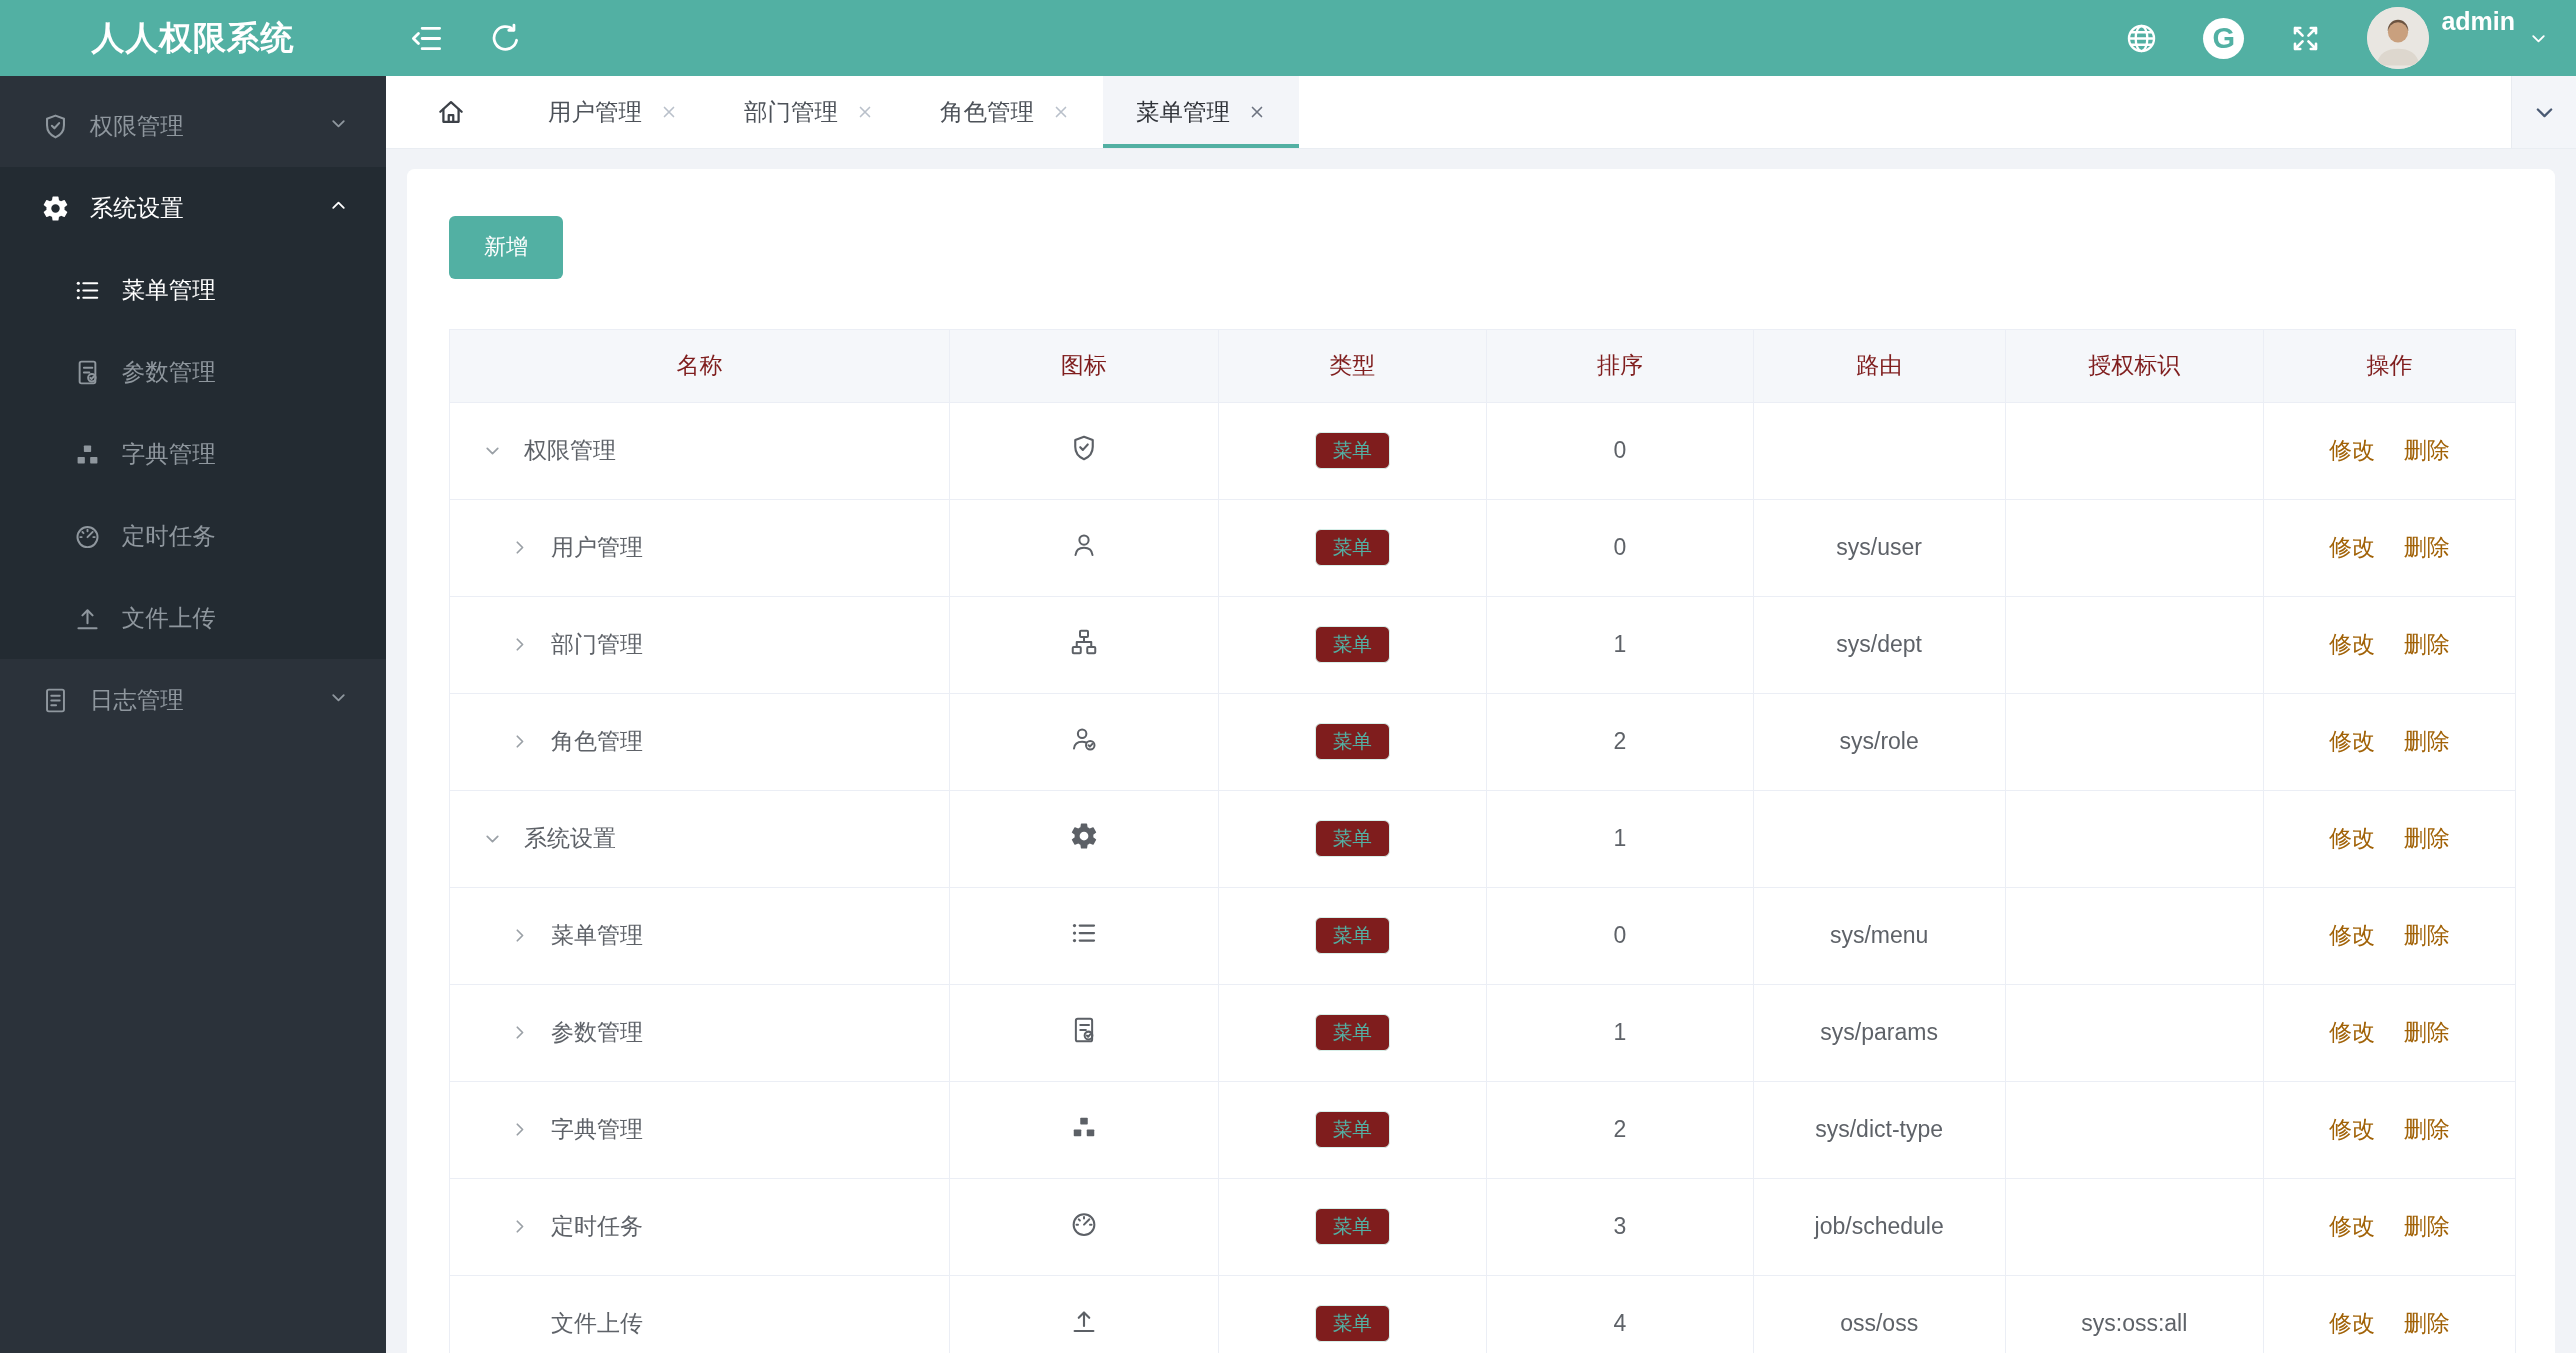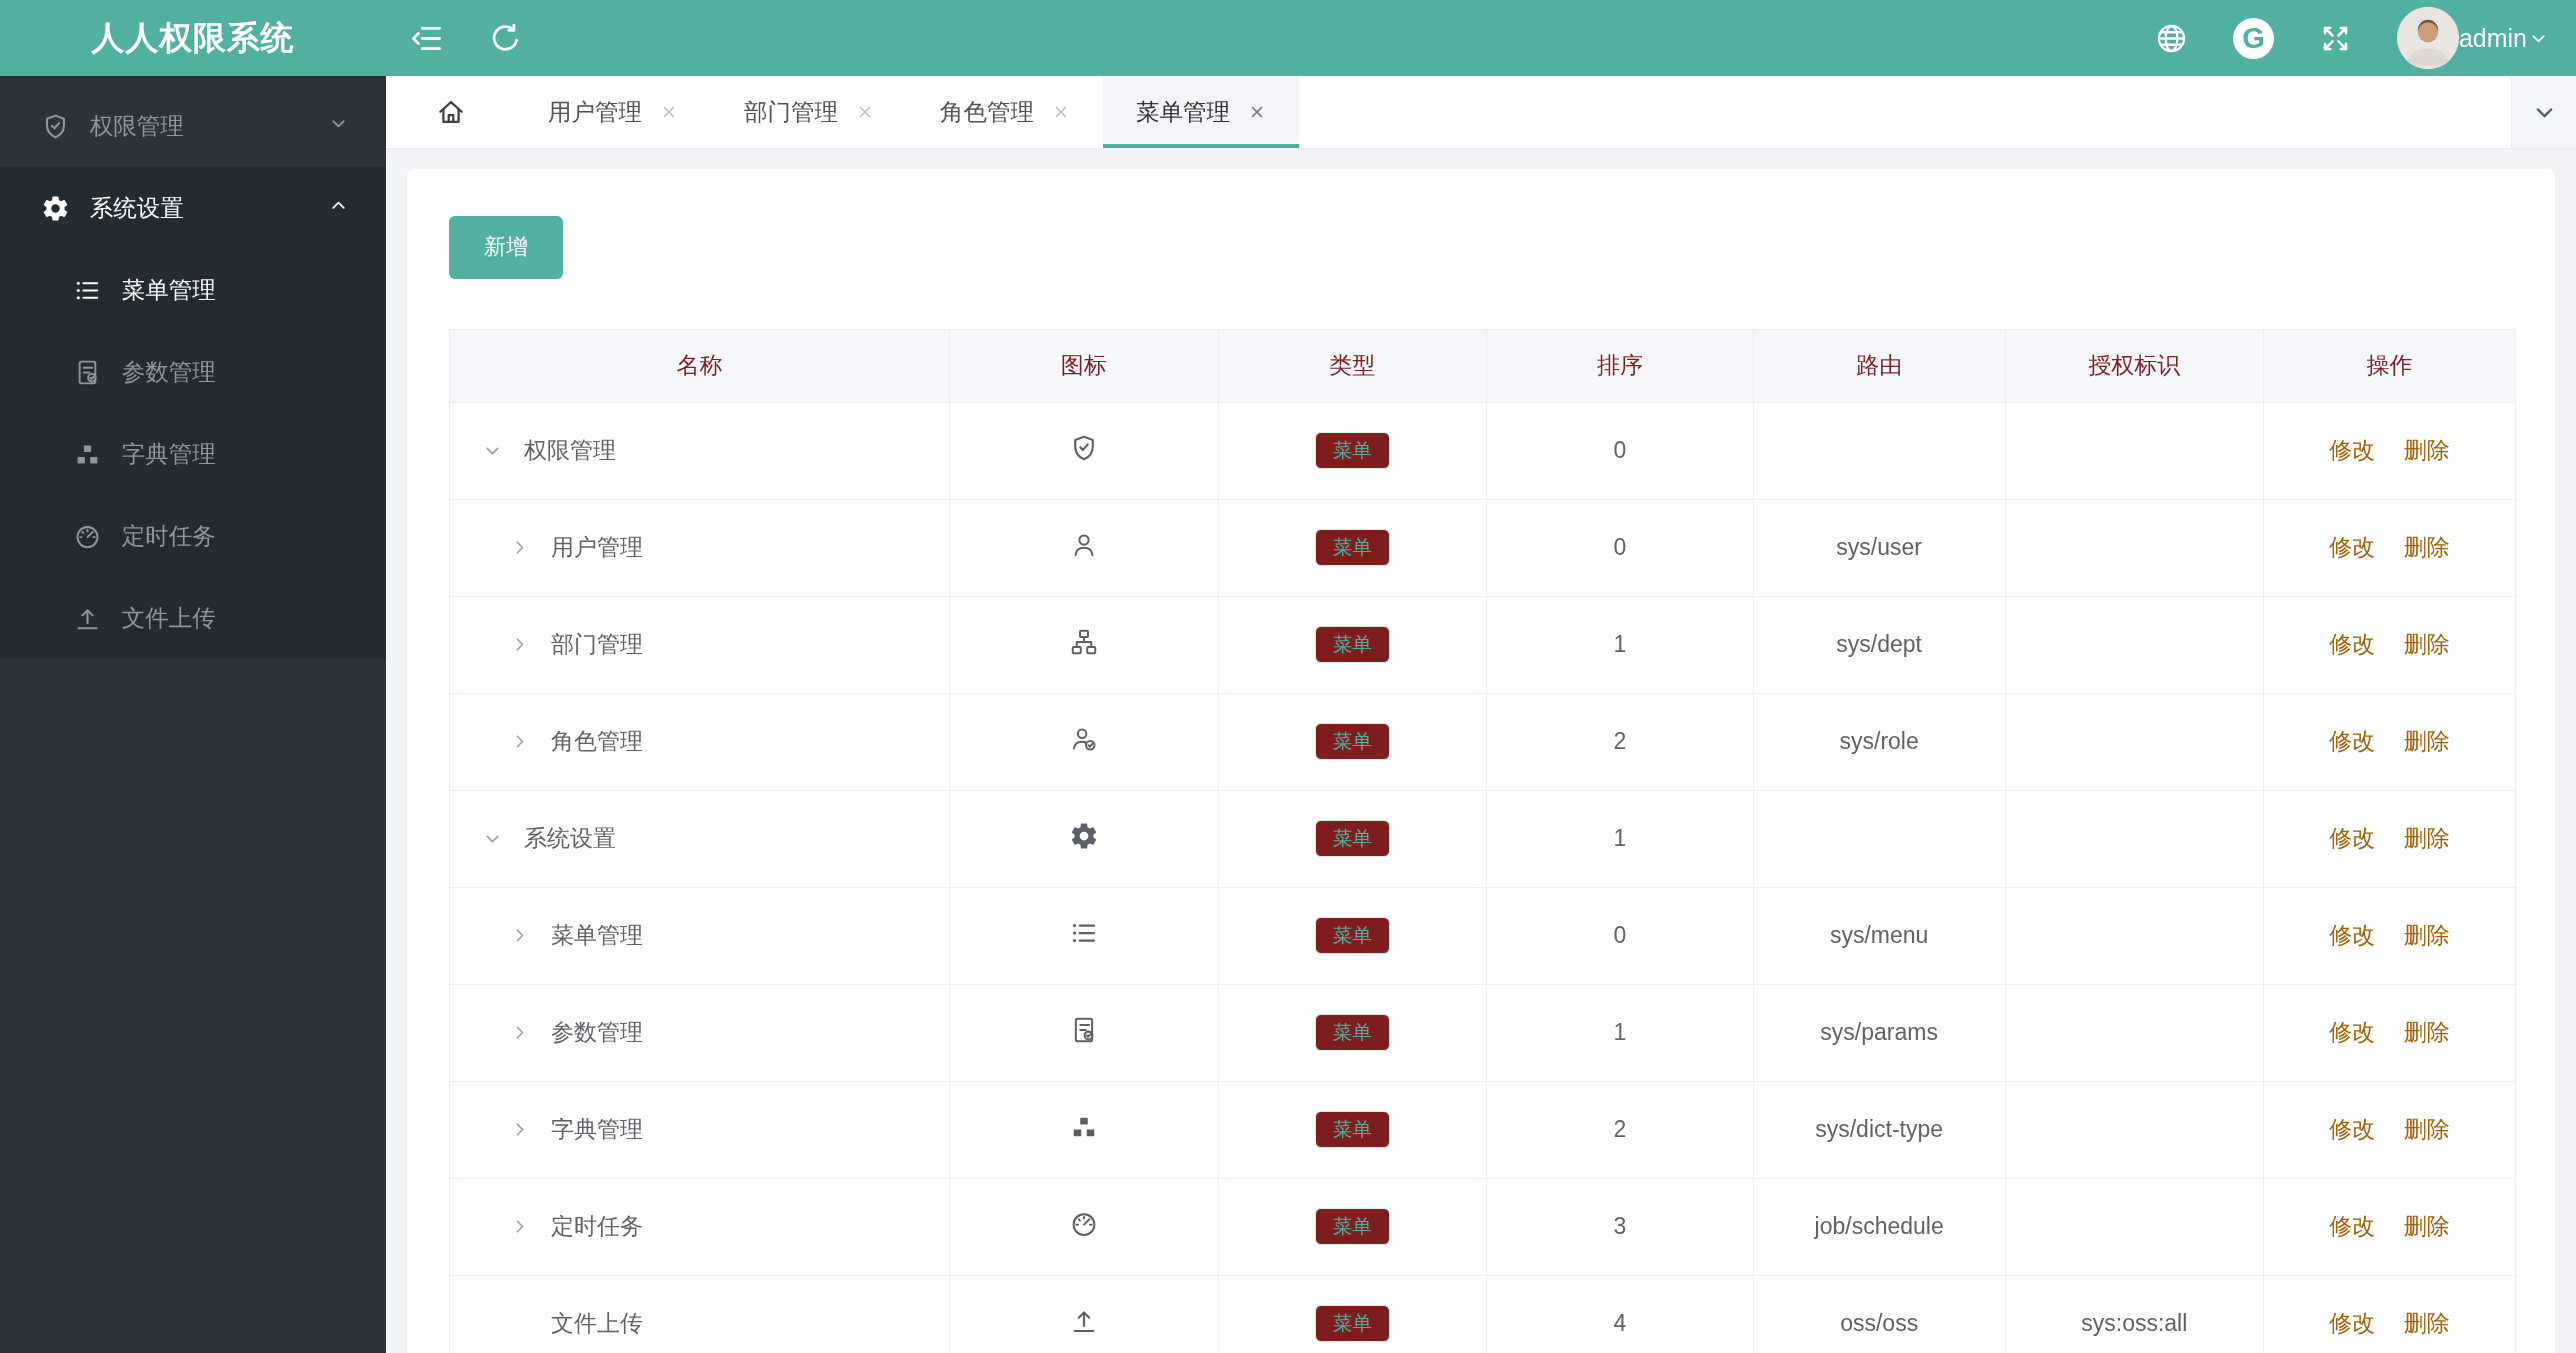--- a/index.html
+++ b/index.html
@@ -11,21 +11,21 @@
   .logo { width:386px; text-align:center; font-size:33px; font-weight:bold; letter-spacing:0.8px; }
   .hicon { display:flex; align-items:center; justify-content:center; cursor:pointer; color:#fff; }
   .hicon svg { width:35px; height:35px; }
   .fold { margin-left:23px; }
   .refresh { margin-left:44px; }
   .hright { margin-left:auto; display:flex; align-items:center; gap:44px; padding-right:26px; }
   .gitee { width:41px; height:41px; border-radius:50%; background:#ffffff; color:#52b0a3;
            font-weight:800; font-size:29px; display:flex; align-items:center; justify-content:center; }
   .avatar { width:62px; height:62px; border-radius:50%; overflow:hidden; background:#e8e5e0; }
   .avatar svg { width:100%; height:100%; display:block; }
-  .userwrap { display:flex; align-items:center; cursor:pointer; }
+  .userwrap { display:flex; gap:12px; cursor:pointer;font-weight:bold; }
   .username { font-size:25px; }
   .userwrap .chev svg { width:23px; height:23px; }
 
   
   .bodyrow { display:flex; height:1290px; }
 
   
   .sidebar { width:386px; background:#2b323a; padding-top:9px; flex-shrink:0; }
   .snav-item { height:82px; display:flex; align-items:center; padding:0 36px 0 41px;
                color:#8f979e; font-size:23.5px; cursor:pointer; position:relative; }
@@ -309,20 +309,29 @@
             </svg></span>
         <span>定时任务</span>
       </div>
       <div class="snav-item snav-sub">
         <span class="sicon"><svg viewBox="0 0 38 38" width="29" height="29">
               <use href="#i-upload"></use>
             </svg></span>
         <span>文件上传</span>
       </div>
     </div>
+    <div class="snav-item">
+      <span class="sicon"><svg viewBox="0 0 38 38" width="29" height="29">
+            <use href="#i-log"></use>
+          </svg></span>
+      <span>日志管理</span>
+      <span class="schev"><svg viewBox="0 0 30 30" width="23" height="23">
+            <use href="#i-chevdown"></use>
+          </svg></span>
+    </div>
   </div>
 
   <div class="main">
     <div class="tabbar">
       <div class="tab-home">
           <svg viewBox="0 0 42 42" width="32" height="32">
             <use href="#i-home"></use>
           </svg>
         </div>
       <div class="tab">

